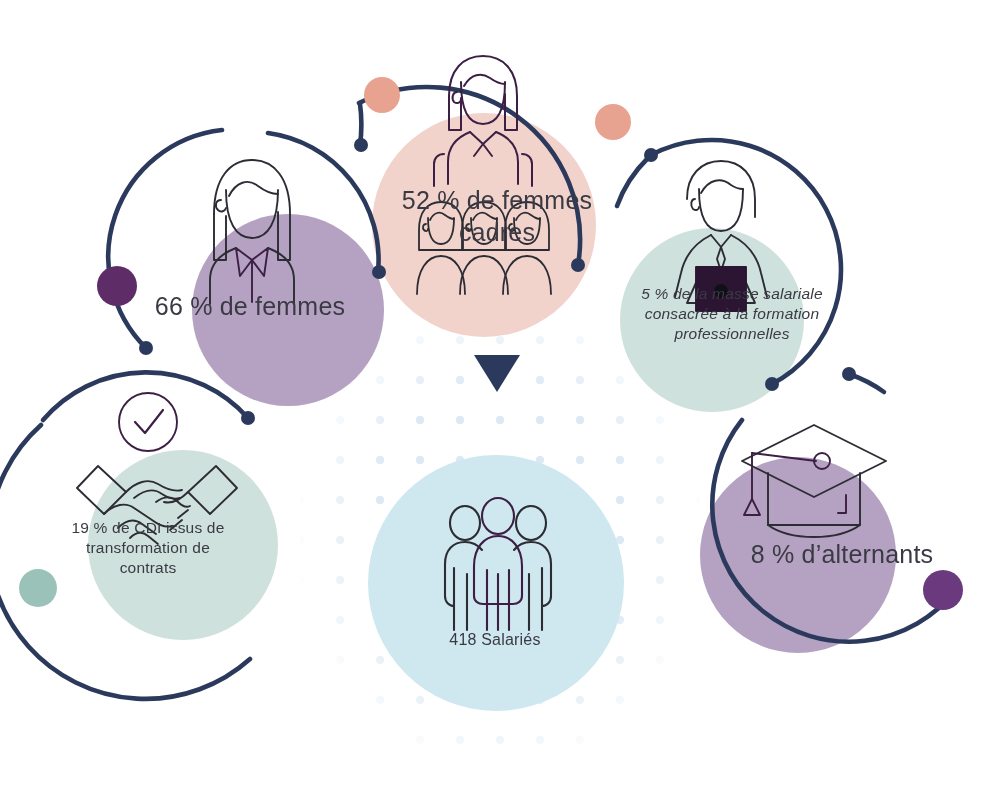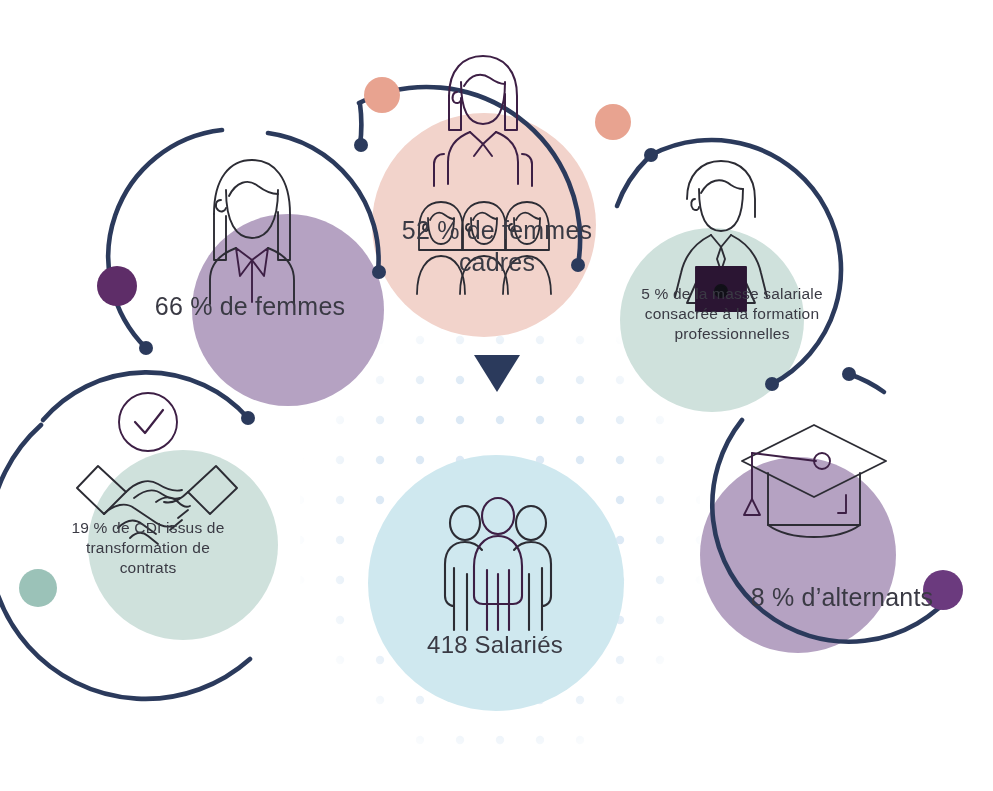--- a/index.html
+++ b/index.html
@@ -25,28 +25,28 @@
   .stat-label {
     position:absolute;
     color:#3a3a44;
     font-weight:300;
     letter-spacing:0.2px;
     line-height:1.28;
     text-align:center;
     white-space:pre-line;
   }
   .s-big  { font-size:25px; }
-  .s-mid  { font-size:24px; }
+  .s-mid  { font-size:16px; }
   .s-small{ font-size:15.5px; }
 
   #lab-femmes   { left:110px;  top:290px; width:280px; }
-  #lab-cadres   { left:352px;  top:184px; width:290px;margin-top:30px; }
-  #lab-format   { left:608px;  top:284px; width:248px; }
+  #lab-cadres   { left:352px;  top:184px; width:290px; }
+  #lab-format   { left:608px;  top:284px; width:248px;font-style:italic; }
   #lab-cdi      { left:14px;   top:518px; width:268px; }
-  #lab-altern   { left:708px;  top:538px; width:268px;margin-top:43px; }
+  #lab-altern   { left:708px;  top:538px; width:268px; }
   #lab-salaries { left:350px;  top:630px; width:290px; }
 </style>
 </head>
 <body>
 
 <div id="infographic">
 
   <svg class="layer" id="dotgrid" viewBox="0 0 993 791">
     <defs>
       <pattern id="dots" x="0" y="0" width="40" height="40" patternUnits="userSpaceOnUse">

